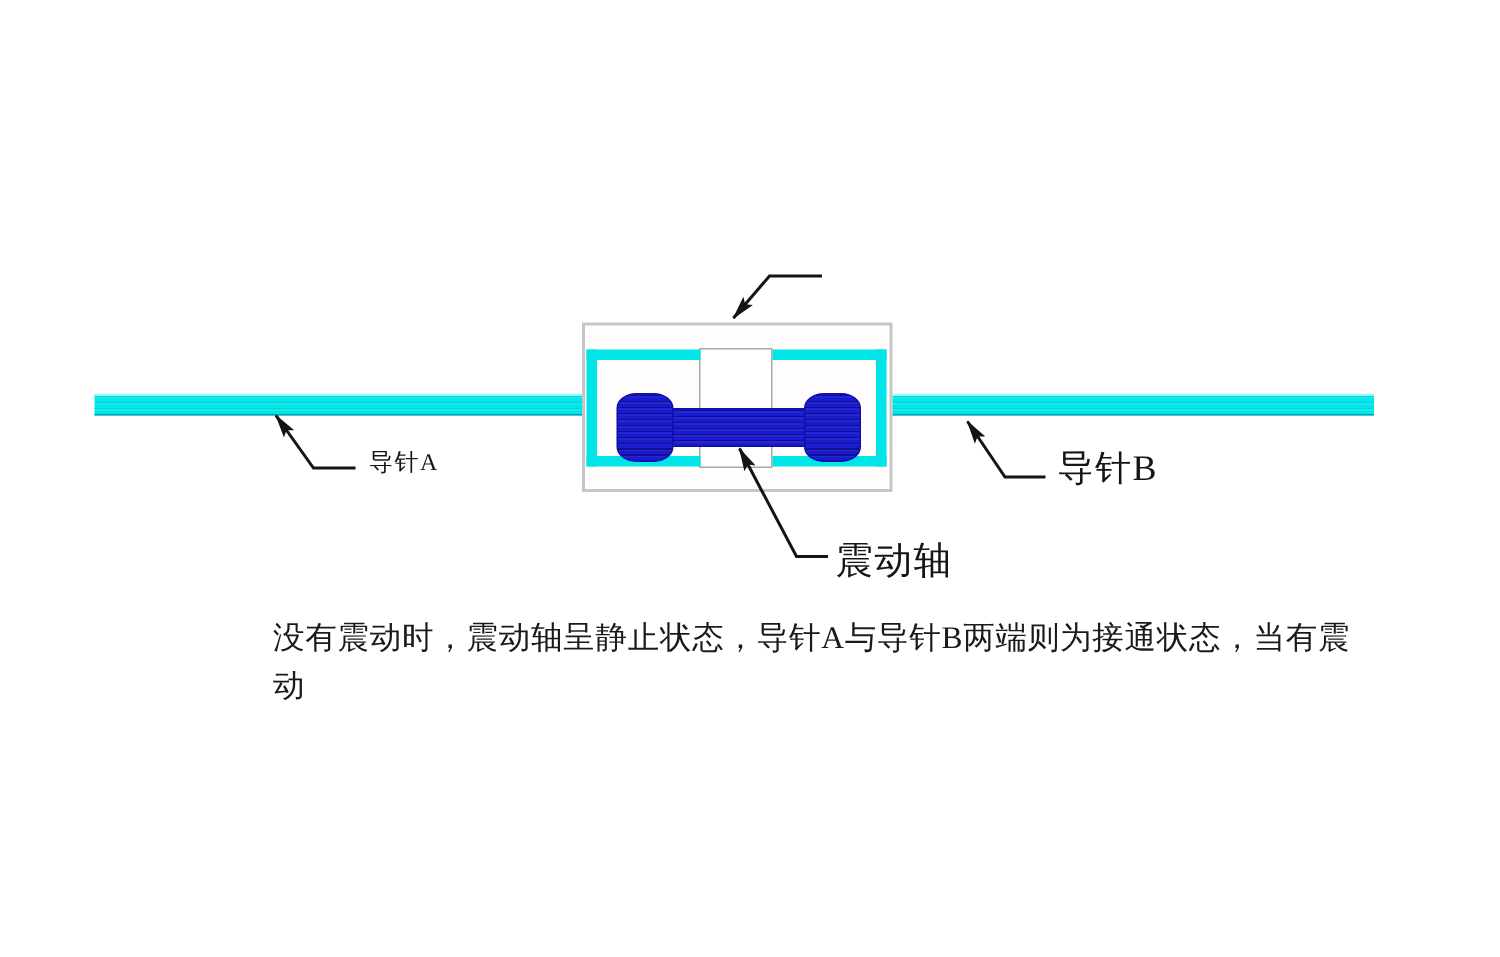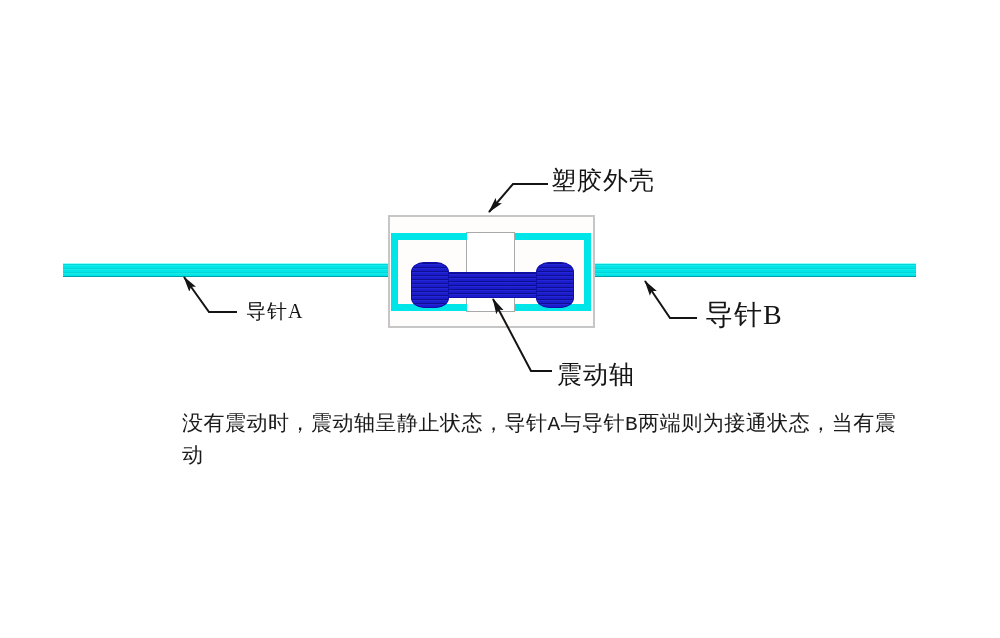--- a/index.html
+++ b/index.html
@@ -86,22 +86,22 @@
   
   .callout {
     position: absolute;
     color: #151515;
     font-size: 25px;
     line-height: 1.1;
     white-space: nowrap;
     letter-spacing: 1px;
   }
   .lbl-housing { left: 551px; top: 167px; }
-  .lbl-pin-a   { left: 246px; top: 300px; font-size: 20px; }
-  .lbl-pin-b   { left: 705px; top: 300px; font-size: 28px; }
+  .lbl-pin-a   { left: 246px; top: 300px; font-size: 16px; }
+  .lbl-pin-b   { left: 705px; top: 300px; font-size: 24px; }
   .lbl-shaft   { left: 557px; top: 361px; text-align: center; }
 
   
   svg.overlay {
     position: absolute;
     left: 0; top: 0;
     width: 1000px; height: 638px;
     pointer-events: none;
   }
   svg.overlay polyline {
@@ -112,21 +112,20 @@
 
   
   .description {
     position: absolute;
     left: 182px; top: 409px;
     width: 720px;
     font-size: 21px;
     line-height: 32px;
     color: #1a1a1a;
     letter-spacing: 0.5px;
-    font-family: Liberation Mono, monospace;
   }
 </style>
 </head>
 <body>
 
 <div class="stage">
 
   <div class="abs pin pin-a cyan-fill"></div>
   <div class="abs pin pin-b cyan-fill"></div>
 
@@ -148,21 +147,20 @@
       <marker id="ah" viewBox="0 0 16 10" markerWidth="16" markerHeight="10" refX="15" refY="5" orient="auto" markerUnits="userSpaceOnUse">
         <path d="M16,5 L0,0.8 L3,5 L0,9.2 Z" fill="#141414"></path>
       </marker>
     </defs>
     <polyline points="548,184 513,184 489,212" marker-end="url(#ah)"></polyline>
     <polyline points="237,312 209,312 184,277" marker-end="url(#ah)"></polyline>
     <polyline points="697,318 670,318 645,281" marker-end="url(#ah)"></polyline>
     <polyline points="552,371 531,371 493,299" marker-end="url(#ah)"></polyline>
   </svg>
 
-  <div class="callout lbl-housing">塑胶外壳</div>
   <div class="callout lbl-pin-a">导针A</div>
   <div class="callout lbl-pin-b">导针B</div>
   <div class="callout lbl-shaft">震动轴</div>
 
   <div class="description">
     <div>没有震动时，震动轴呈静止状态，导针A与导针B两端则为接通状态，当有震动</div>
   </div>
 
 </div>
 

